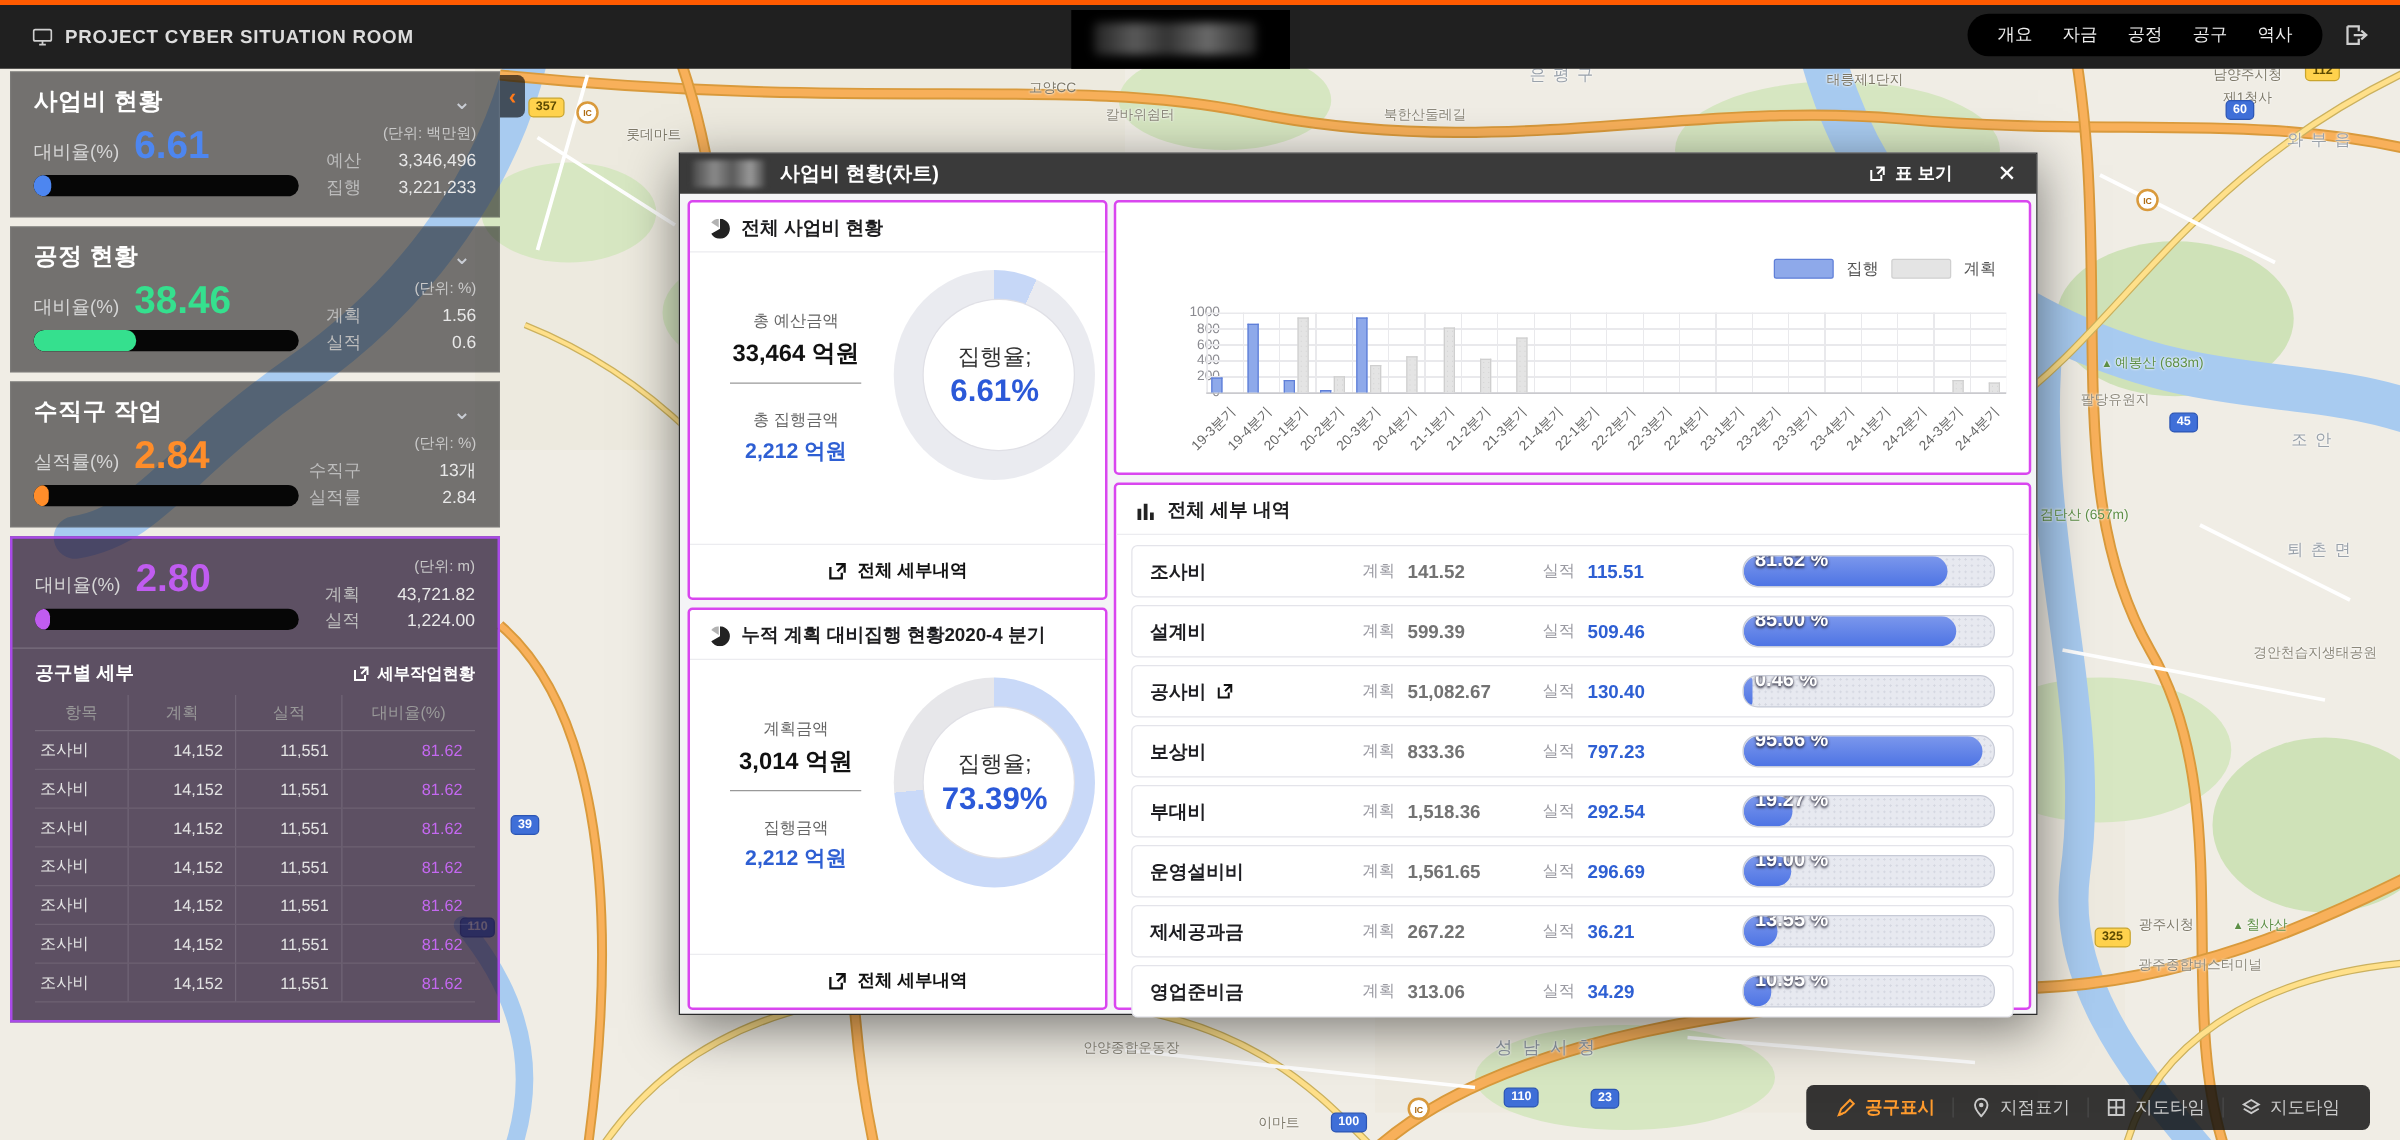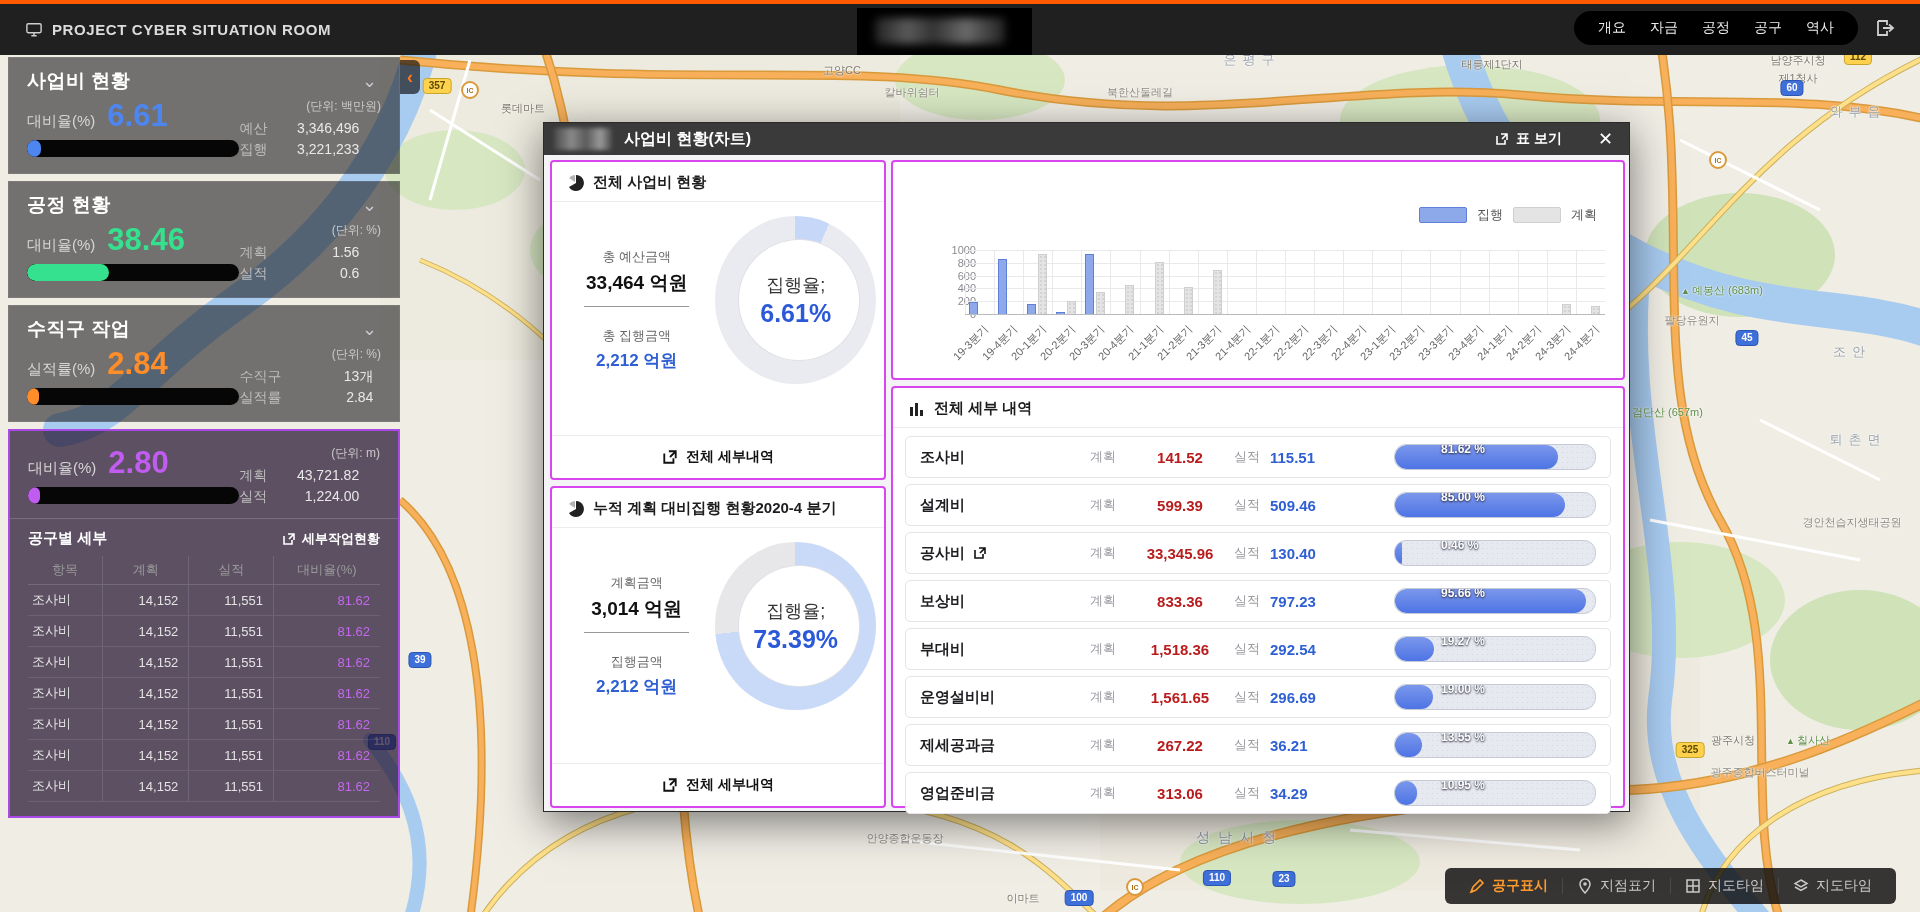--- a/index.html
+++ b/index.html
@@ -36,21 +36,21 @@
   .chev{color:#c9cdd4;font-size:18px;line-height:12px;cursor:pointer;padding:2px 4px;}
   .sbody{display:flex;justify-content:space-between;margin-top:4px;}
   .sleft{width:225px;}
   .metricline{display:flex;align-items:baseline;gap:12px;}
   .mlabel{color:#d6d6d6;font-size:15px;}
   .mnum{font-size:31px;font-weight:bold;}
   .sbar{margin-top:6px;height:17px;background:#060606;border-radius:9px;overflow:hidden;}
   .sbar .fill{height:100%;border-radius:9px;}
   .sright{width:150px;text-align:right;display:flex;flex-direction:column;justify-content:flex-start;gap:3px;}
   .unit{color:#c9c9c9;font-size:12px;margin-bottom:2px;}
-  .kv{display:flex;gap:14px;font-size:14px;}
+  .kv{display:flex;justify-content:flex-end;gap:14px;font-size:14px;}
   .kv .k{color:#bdbdbd;}
   .kv .v{color:#e8e8e8;min-width:78px;text-align:right;}
   .scard.purple{background:rgba(36,20,48,.72);border:2px solid #a94ae8;}
   .scard.purple .stitle{color:#d98df5;}
   .scard.purple .chev{color:#c468f0;}
   .sdivider{border-top:1px solid rgba(255,255,255,.18);margin:12px -18px 10px;}
   .subhead{display:flex;align-items:center;justify-content:space-between;}
   .subtitle{color:#fff;font-size:15px;font-weight:bold;}
   .sublink{color:#fff;font-size:13px;font-weight:bold;display:flex;align-items:center;gap:6px;cursor:pointer;}
   table.gtable{width:100%;border-collapse:collapse;margin-top:8px;font-size:13px;}
@@ -101,25 +101,25 @@
   .bar.b1{left:4px;background:#8ea9ea;border:1px solid #5f7fd8;border-bottom:none;}
   .bar.b2{left:15px;background:#e4e4e4;border:1px solid #cfcfcf;border-bottom:none;background-image:radial-gradient(#d2d2d2 .7px,transparent .8px);background-size:4px 4px;}
   .xlabs{position:absolute;left:72px;top:156px;width:640px;height:56px;}
   .xlab{position:absolute;top:4px;font-size:11px;color:#666;white-space:nowrap;transform:translateX(-100%) rotate(-45deg);transform-origin:100% 0;}
 
   
   .drows{padding:8px 12px;}
   .drow{display:flex;align-items:center;height:40px;border:1px solid #e4e4ea;border-radius:5px;margin-bottom:6px;padding:0 14px;background:#fff;}
   .dlabel{width:170px;font-size:15px;color:#1e1e22;font-weight:bold;display:flex;align-items:center;gap:8px;}
   .dk{color:#9a9aa2;font-size:13px;margin-right:10px;}
-  .dplan{width:108px;font-size:15px;font-weight:bold;color:#b91c1c;text-align:center;}
+  .dplan{width:108px;font-size:15px;font-weight:bold;color:#737373;}
   .dact{width:96px;font-size:15px;font-weight:bold;color:#2e5fd3;}
   .pill{position:relative;width:200px;height:24px;border:1px solid #c6cad6;border-radius:12px;background:#e7e9f0;background-image:radial-gradient(#d4d7e1 .8px,transparent .9px);background-size:5px 5px;overflow:hidden;margin-left:auto;}
   .pill .pfill{position:absolute;left:0;top:0;bottom:0;background:linear-gradient(180deg,#7b97ec,#4e74e4);border-radius:12px;min-width:7px;}
-  .pill .plab{position:absolute;left:9px;top:0;bottom:16px;display:flex;align-items:center;font-size:12px;font-weight:bold;color:#fff;text-shadow:0 1px 2px rgba(40,40,60,.85),0 0 2px rgba(40,40,60,.7);margin-left:37px;}
+  .pill .plab{position:absolute;left:9px;top:0;bottom:16px;display:flex;align-items:center;font-size:16px;font-weight:bold;color:#fff;text-shadow:0 1px 2px rgba(40,40,60,.85),0 0 2px rgba(40,40,60,.7);}
 
   
   .bctrl{position:absolute;right:24px;bottom:8px;height:36px;background:rgba(12,12,12,.82);border-radius:6px;display:flex;align-items:center;padding:0 10px;z-index:35;}
   .bitem{display:flex;align-items:center;gap:7px;color:#c9c9c9;font-size:14px;padding:0 14px;cursor:pointer;height:100%;}
   .bitem.active{color:#ff9b2d;font-weight:bold;}
   .bsep{width:1px;height:16px;background:#4a4a4a;}
 
   .icon16{width:16px;height:16px;display:inline-block;}
   .icon14{width:14px;height:14px;display:inline-block;}
 </style>
@@ -621,21 +621,21 @@
               </div>
             </div>
             <div class="drow">
               <div class="dlabel">
                 <span>공사비</span>
                 <svg class="icon14" viewBox="0 0 14 14">
                   <path d="M2,4 v8 h8 v-4 M6,2 h6 v6 M12,2 L7,7" fill="none" stroke="#111" stroke-width="1.6"></path>
                 </svg>
               </div>
               <span class="dk">계획</span>
-              <span class="dplan">33,345.96</span>
+              <span class="dplan">51,082.67</span>
               <span class="dk">실적</span>
               <span class="dact">130.40</span>
               <div class="pill">
                 <div class="pfill" style="width: 0.46%;"></div>
                 <div class="plab">0.46 %</div>
               </div>
             </div>
             <div class="drow">
               <div class="dlabel">
                 <span>보상비</span>

